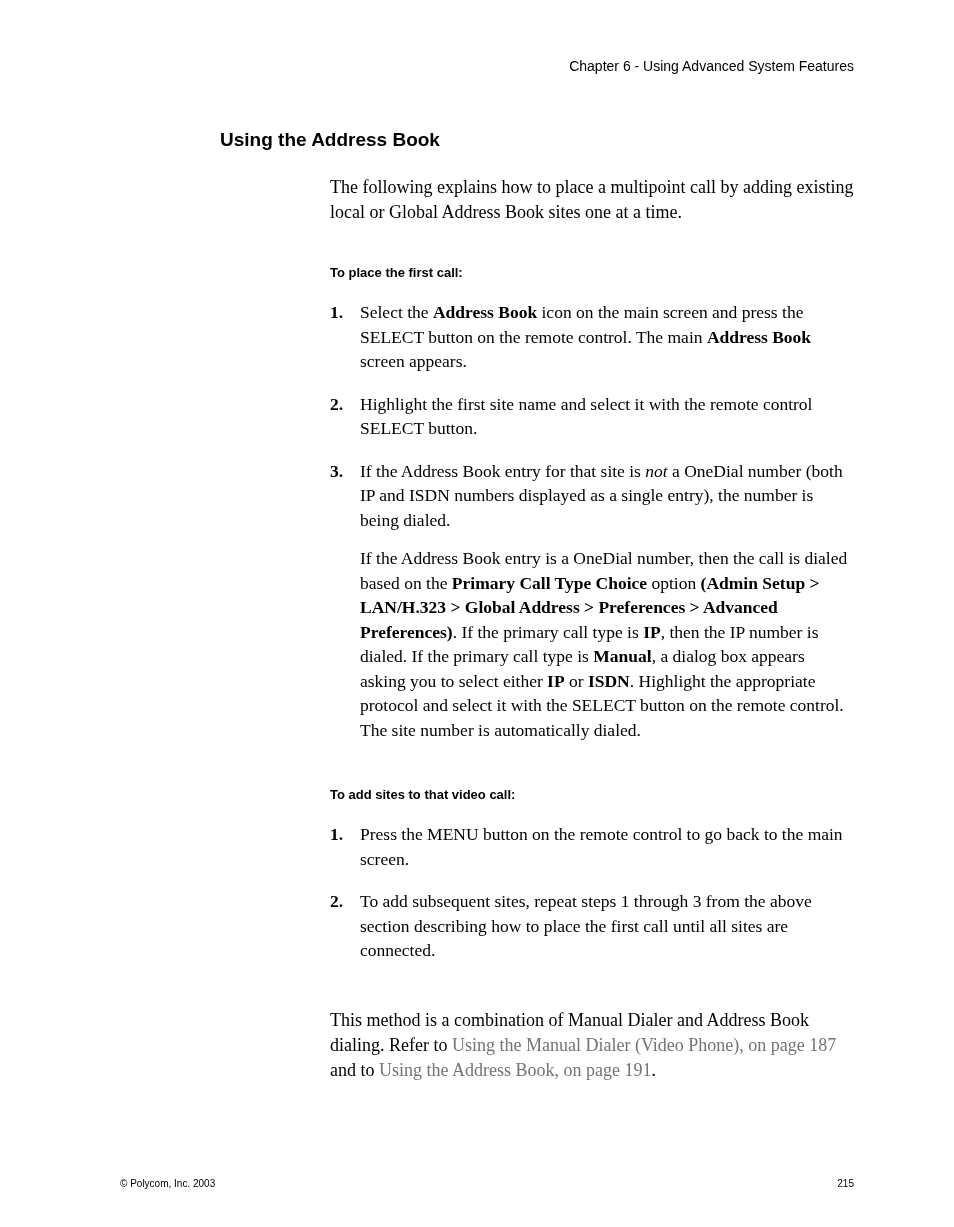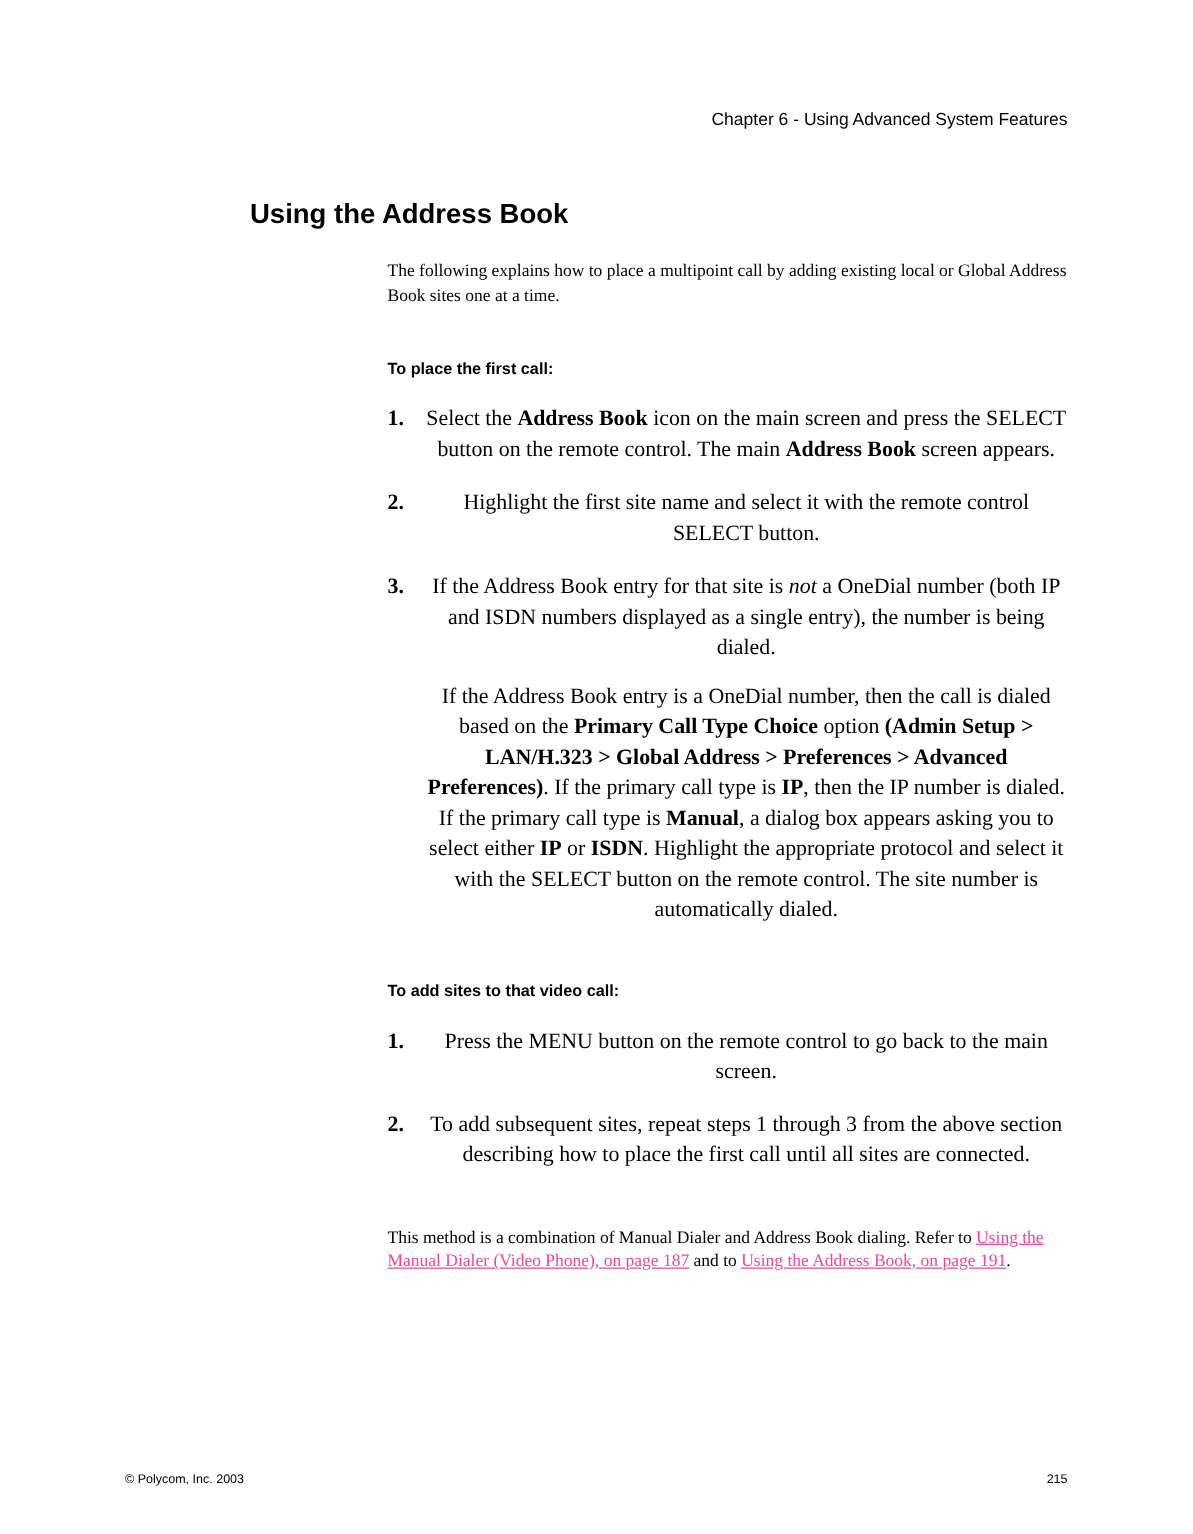--- a/index.html
+++ b/index.html
@@ -9,42 +9,43 @@
     }
     body {
       width: 954px;
       height: 1227px;
       background: #ffffff;
       font-family: Georgia, 'Times New Roman', serif;
       color: #000;
       position: relative;
     }
     .page-container {
-      padding: 87px 100px 40px 100px;
+      padding: 58px 100px 40px 100px;
       height: 100%;
       position: relative;
+      margin-left: 20px;
     }
     .chapter-header {
       text-align: right;
       font-family: Arial, Helvetica, sans-serif;
       font-size: 14px;
       font-weight: normal;
       margin-bottom: 55px;
       margin-right: 0px;
     }
     .section-heading {
       font-family: Arial, Helvetica, sans-serif;
-      font-size: 22px;
+      font-size: 19px;
       font-weight: bold;
       margin-left: 100px;
       margin-bottom: 24px;
     }
     .body-text {
       font-family: 'Palatino Linotype', Palatino, Georgia, serif;
-      font-size: 14px;
+      font-size: 18px;
       line-height: 1.4;
       margin-left: 210px;
       margin-bottom: 40px;
     }
     .subsection-heading {
       font-family: Arial, Helvetica, sans-serif;
       font-size: 13px;
       font-weight: bold;
       margin-left: 210px;
       margin-bottom: 20px;
@@ -55,34 +56,32 @@
       counter-reset: item;
     }
     .numbered-list li {
       position: relative;
       padding-left: 30px;
       margin-bottom: 18px;
       font-family: 'Palatino Linotype', Palatino, Georgia, serif;
       font-size: 17.5px;
       line-height: 1.4;
       counter-increment: item;
-      text-align: center;
     }
     .numbered-list li::before {
       content: counter(item) ".";
       position: absolute;
       left: 0;
       font-weight: bold;
     }
     .indented-paragraph {
       margin-top: 14px;
     }
     .link {
-      color: #ec4899;
-      text-decoration: underline;
+      color: #737373;
     }
     .footer {
       position: absolute;
       bottom: 38px;
       left: 100px;
       right: 100px;
       display: flex;
       justify-content: space-between;
       font-family: Arial, Helvetica, sans-serif;
       font-size: 10px;

